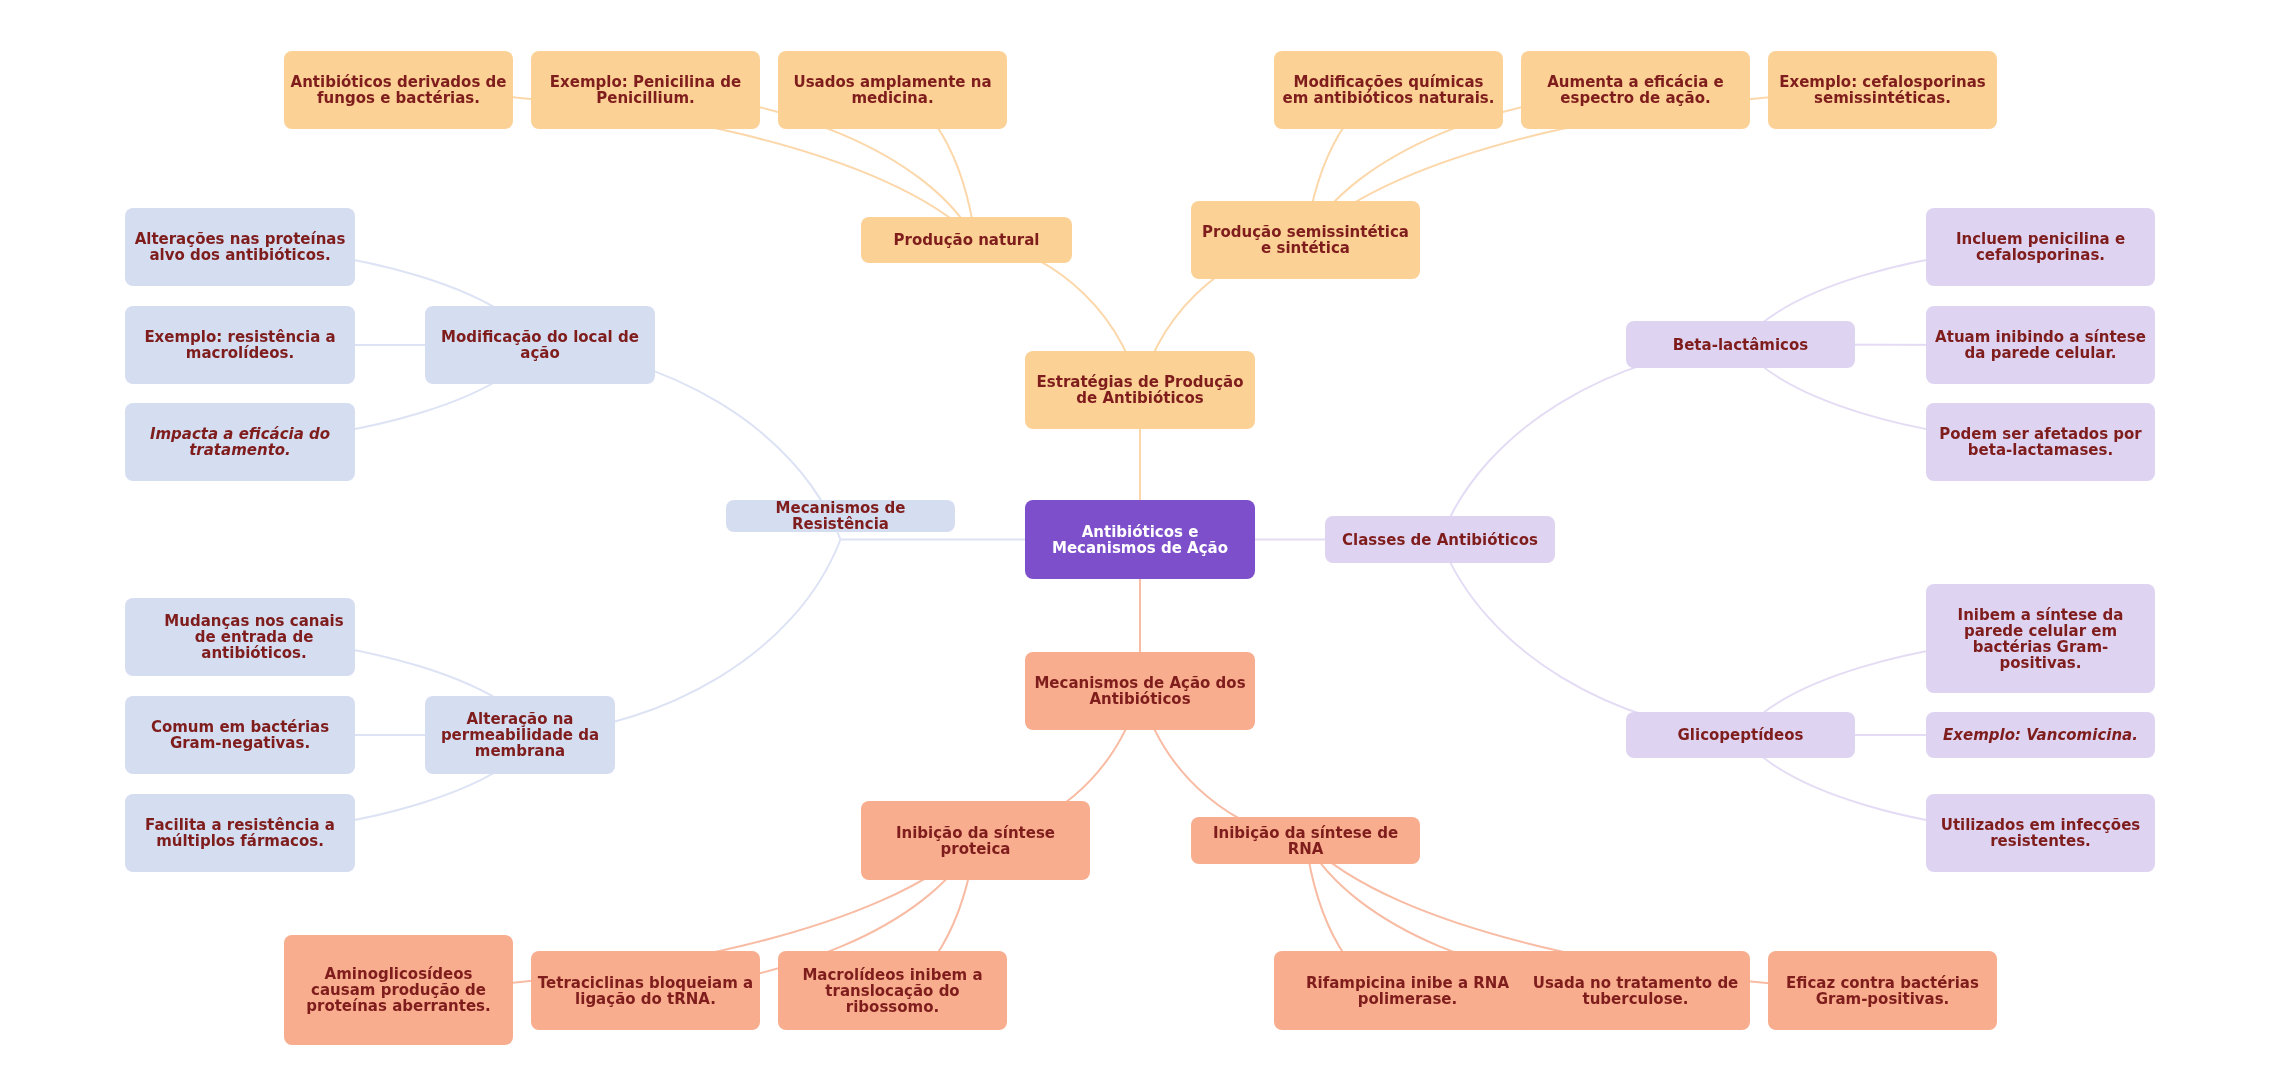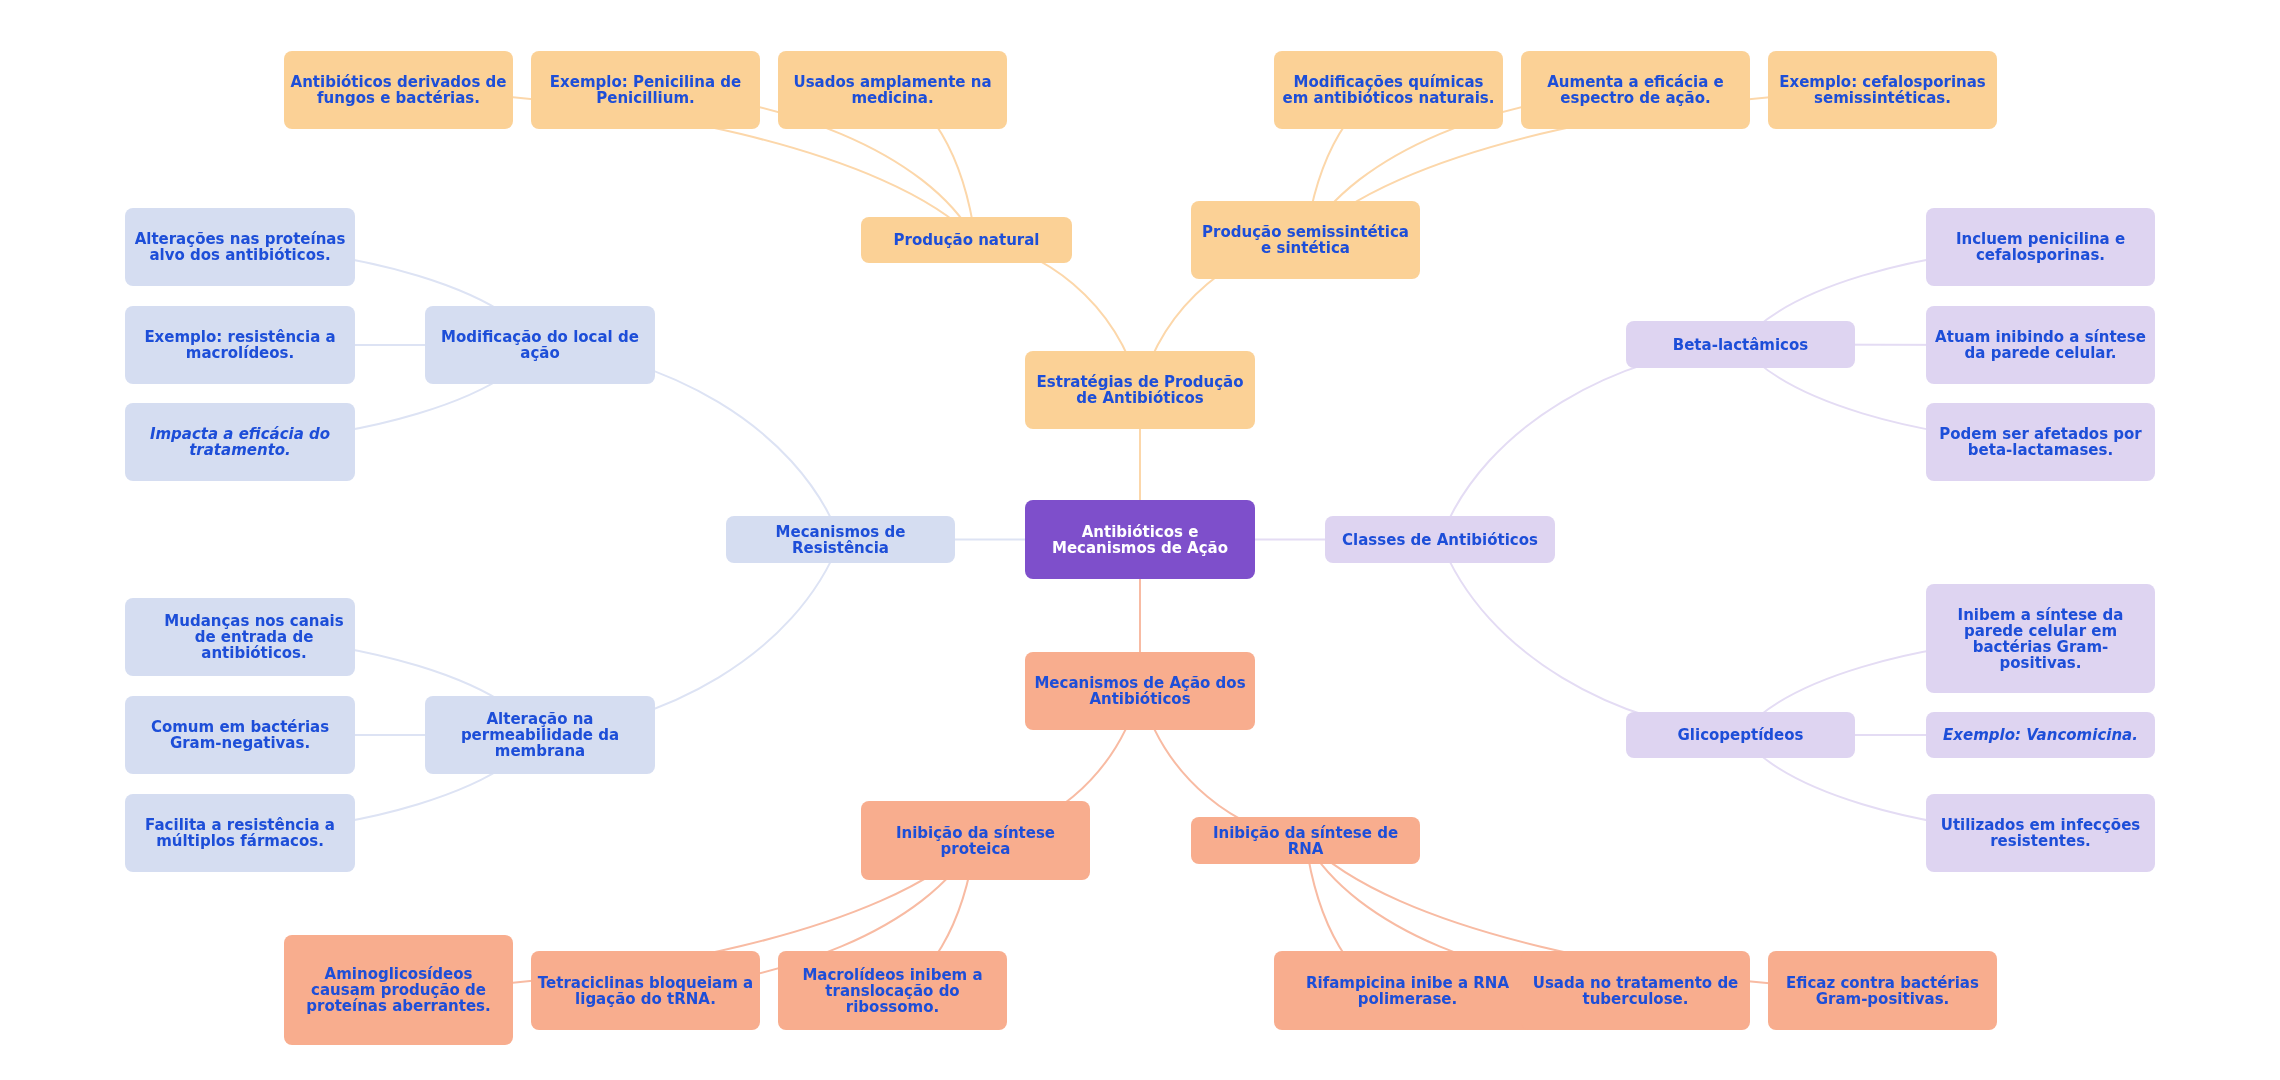--- a/index.html
+++ b/index.html
@@ -1,21 +1,21 @@
 <!DOCTYPE html>
 <html><head>
 <meta charset="utf-8">
 <style>
   html, body { margin:0; padding:0; background:#ffffff; }
   body { width:2280px; height:1080px; position:relative; overflow:hidden;
          font-family:"DejaVu Sans", sans-serif; }
   #edges { position:absolute; left:0; top:0; width:2280px; height:1080px; }
   .node { position:absolute; box-sizing:border-box; display:flex; align-items:center; justify-content:center;
           text-align:center; border-radius:8px; padding:4px 6px; font-weight:bold; font-size:15px;
-          line-height:16px; color:#1d4ed8; }
+          line-height:16px; color:#7f1d1d; }
   .node span { display:block; }
   .c-root { background:#7e4fcb; color:#ffffff; }
   .c-orange { background:#fbd196; }
   .c-salmon { background:#f8ad8e; }
   .c-blue { background:#d5ddf1; }
   .c-lav { background:#ded4f1; }
 </style>
 </head>
 <body>
 
@@ -83,36 +83,36 @@
 <div class="node c-orange" id="n-semi_1" style="left:1274px;top:51px;width:229px;height:78px;">
     <span>Modificações químicas em antibióticos naturais.</span>
   </div>
 <div class="node c-orange" id="n-semi_2" style="left:1521px;top:51px;width:229px;height:78px;">
     <span>Aumenta a eficácia e espectro de ação.</span>
   </div>
 <div class="node c-orange" id="n-semi_3" style="left:1768px;top:51px;width:229px;height:78px;">
     <span>Exemplo: cefalosporinas semissintéticas.</span>
   </div>
 
-<div class="node c-blue" id="n-resistance" style="left:726px;top:516px;width:229px;height:47px;text-align:center;">
+<div class="node c-blue" id="n-resistance" style="left:726px;top:500px;width:229px;height:32px;text-align:center;">
     <span>Mecanismos de Resistência</span>
   </div>
 <div class="node c-blue" id="n-site" style="left:425px;top:306px;width:230px;height:78px;">
     <span>Modificação do local de ação</span>
   </div>
 <div class="node c-blue" id="n-site_1" style="left:125px;top:208px;width:230px;height:78px;">
     <span>Alterações nas proteínas alvo dos antibióticos.</span>
   </div>
 <div class="node c-blue" id="n-site_2" style="left:125px;top:306px;width:230px;height:78px;">
     <span>Exemplo: resistência a macrolídeos.</span>
   </div>
 <div class="node c-blue" id="n-site_3" style="left:125px;top:403px;width:230px;height:78px;font-style:italic;">
     <span>Impacta a eficácia do tratamento.</span>
   </div>
-<div class="node c-blue" id="n-perm" style="left:425px;top:696px;width:230px;height:78px;">
+<div class="node c-blue" id="n-perm" style="left:425px;top:696px;width:190px;height:78px;">
     <span>Alteração na permeabilidade da membrana</span>
   </div>
 <div class="node c-blue" id="n-perm_1" style="left:125px;top:598px;width:230px;height:78px;padding-left:34px;">
     <span>Mudanças nos canais de entrada de antibióticos.</span>
   </div>
 <div class="node c-blue" id="n-perm_2" style="left:125px;top:696px;width:230px;height:78px;">
     <span>Comum em bactérias Gram-negativas.</span>
   </div>
 <div class="node c-blue" id="n-perm_3" style="left:125px;top:794px;width:230px;height:78px;">
     <span>Facilita a resistência a múltiplos fármacos.</span>

